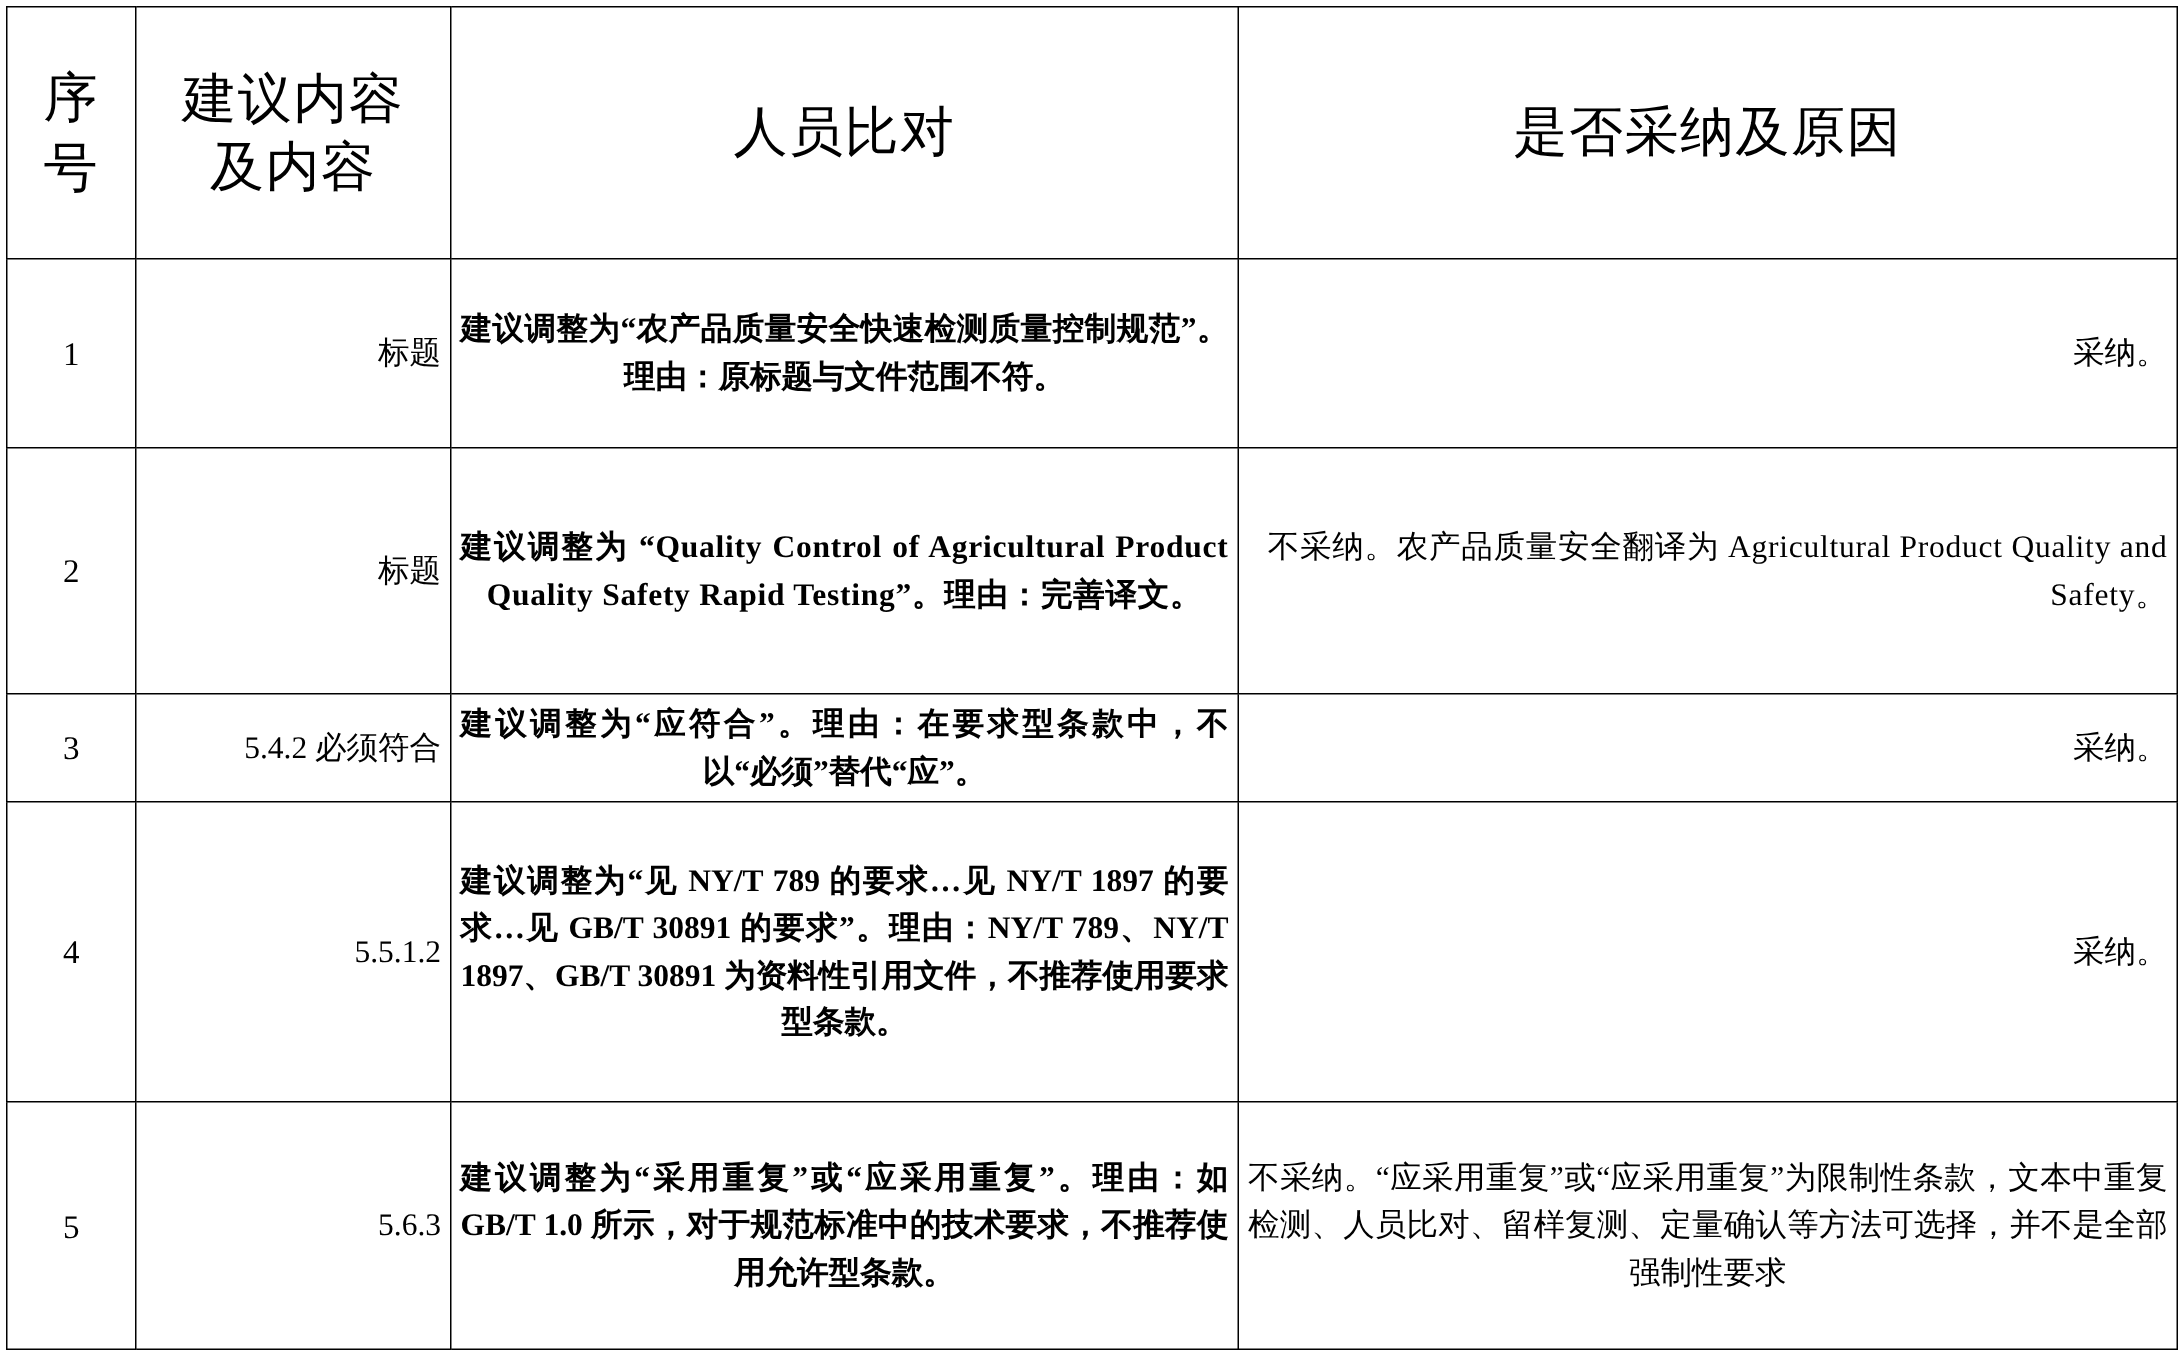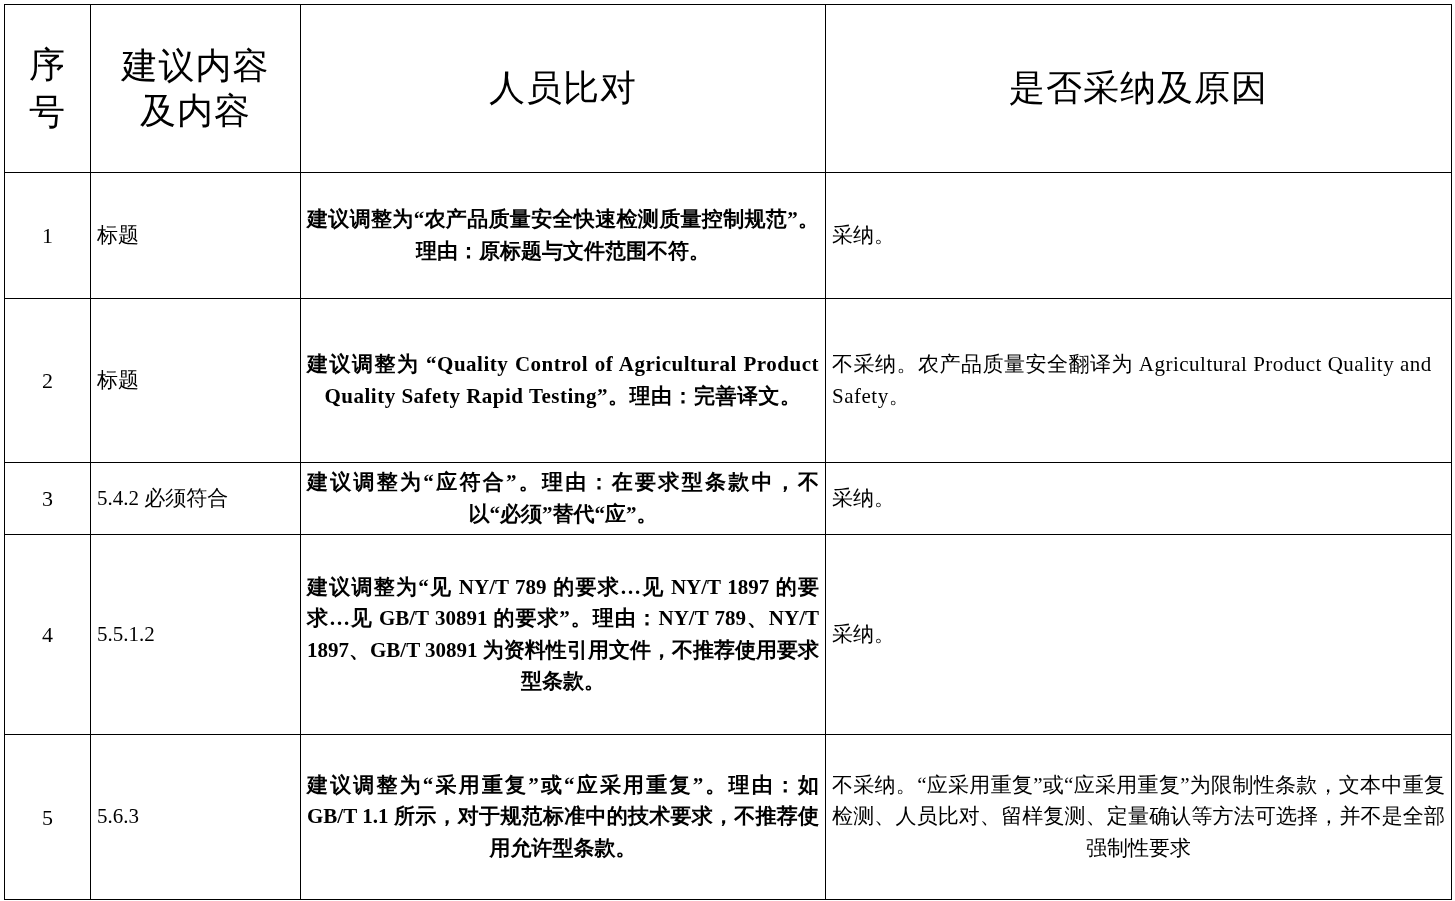--- a/index.html
+++ b/index.html
@@ -52,32 +52,32 @@
   }
   tbody td {
     font-size: 21px;
     line-height: 1.5;
   }
   td.cell-no {
     text-align: center;
     font-size: 22px;
   }
   td.cell-clause {
-    text-align: left;
+    text-align: right;
     font-size: 21px;
   }
   td.cell-sugg {
     text-align: justify;
     text-align-last: center;
     font-size: 21px;
     padding: 6px 8px;
     font-weight: bold;
   }
   td.cell-resp {
-    text-align: left;
+    text-align: right;
     font-size: 21px;
     padding: 6px 10px;
   }
   td.cell-resp.justified {
     text-align: justify;
     text-align-last: center;
   }
   .latin {
     font-family: "Liberation Serif", "DejaVu Serif", serif;
     letter-spacing: 0.5px;
@@ -137,18 +137,18 @@
       </tr>
       <tr class="r-4">
         <td class="cell-no">4</td>
         <td class="cell-clause">5.5.1.2</td>
         <td class="cell-sugg">建议调整为“见 NY/T 789 的要求…见 NY/T 1897 的要求…见 GB/T 30891 的要求”。理由：NY/T 789、NY/T 1897、GB/T 30891 为资料性引用文件，不推荐使用要求型条款。</td>
         <td class="cell-resp">采纳。</td>
       </tr>
       <tr class="r-5">
         <td class="cell-no">5</td>
         <td class="cell-clause">5.6.3</td>
-        <td class="cell-sugg">建议调整为“采用重复”或“应采用重复”。理由：如 GB/T 1.1 所示，对于规范标准中的技术要求，不推荐使用允许型条款。</td>
+        <td class="cell-sugg">建议调整为“采用重复”或“应采用重复”。理由：如 GB/T 1.0 所示，对于规范标准中的技术要求，不推荐使用允许型条款。</td>
         <td class="cell-resp justified">不采纳。“应采用重复”或“应采用重复”为限制性条款，文本中重复检测、人员比对、留样复测、定量确认等方法可选择，并不是全部强制性要求</td>
       </tr>
     </tbody>
   </table>
 </div>
 
 </body></html>

